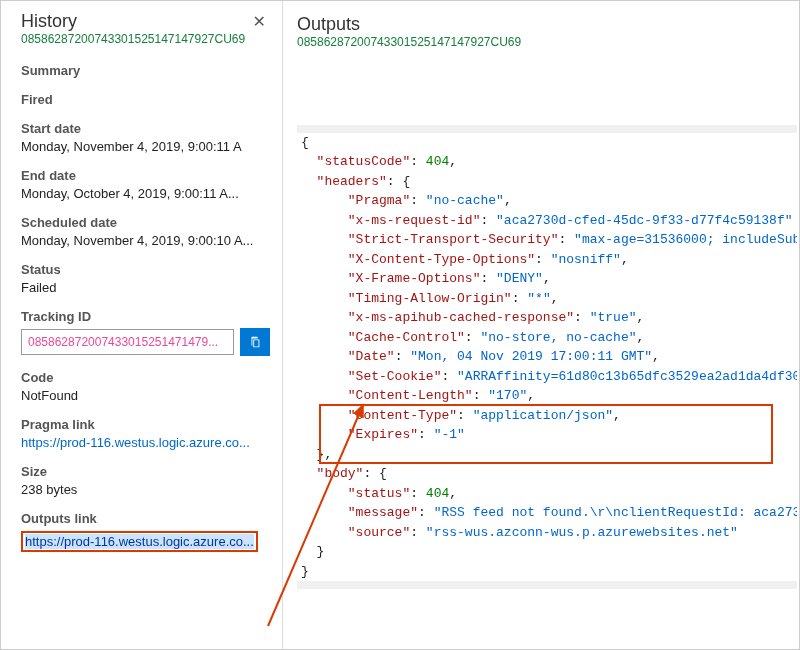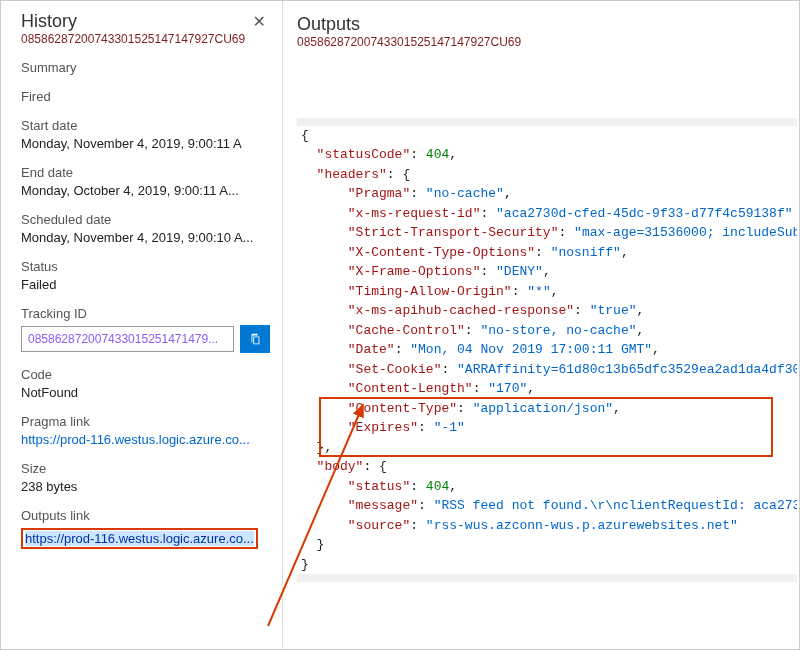--- a/index.html
+++ b/index.html
@@ -1,26 +1,26 @@
 <!DOCTYPE html>
 <html><head>
   <meta charset="utf-8">
   <style>
     * { box-sizing: border-box; margin: 0; padding: 0; }
     body { font-family: "Segoe UI", Arial, sans-serif; font-size: 13px; color: #333; background: #fff; }
     .container { display: flex; width: 800px; height: 650px; border: 1px solid #ccc; position: relative; }
     .left-panel { width: 282px; border-right: 1px solid #ddd; padding: 10px 12px 10px 20px; overflow: hidden; }
     .right-panel { flex: 1; padding: 13px 2px 10px 14px; overflow: hidden; }
     .panel-title { font-size: 18px; font-weight: 400; color: #333; margin-bottom: 0; display: flex; justify-content: space-between; align-items: center; }
-    .subtitle { font-size: 12px; color: #7f1d1d; margin-bottom: 10px; word-break: break-all; }
+    .subtitle { font-size: 12px; color: #15803d; margin-bottom: 17px; word-break: break-all; }
     .close-x { font-size: 16px; color: #555; cursor: pointer; font-weight: 300; padding: 0 4px; }
-    .section-label { font-size: 13px; color: #555; margin-top: 14px; margin-bottom: 3px; }
+    .section-label { font-size: 13px; color: #555; margin-top: 14px; margin-bottom: 3px; font-weight: bold; }
     .section-value { font-size: 13px; color: #222; }
     .tracking-row { display: flex; align-items: center; gap: 6px; margin-top: 4px; }
-    .tracking-input { flex: 1; border: 1px solid #999; padding: 5px 6px; font-size: 12px; color: #8b5cf6; background: #fff; overflow: hidden; text-overflow: ellipsis; white-space: nowrap; }
+    .tracking-input { flex: 1; border: 1px solid #999; padding: 5px 6px; font-size: 12px; color: #ec4899; background: #fff; overflow: hidden; text-overflow: ellipsis; white-space: nowrap; }
     .copy-btn { width: 30px; height: 28px; background: #0078d4; display: flex; align-items: center; justify-content: center; cursor: pointer; }
     .copy-btn svg { fill: #fff; }
     .link { color: #0066cc; font-size: 13px; overflow: hidden; text-overflow: ellipsis; white-space: nowrap; display: block; max-width: 260px; }
     .link-selected { background: #cce5ff; color: #0033aa; }
     .outputs-link-box { border: 2px solid #d83b01; padding: 1px 2px; margin-top: 2px; display: inline-block; max-width: 264px; }
     .json-viewer { font-family: "Consolas", "Courier New", monospace; font-size: 13px; line-height: 1.5; white-space: pre; margin-top: 8px; position: relative; }
     .json-scroll { overflow: hidden; border-top: 8px solid #f0f0f0; border-bottom: 8px solid #f0f0f0; padding: 0 4px; }
     .k { color: #a31515; }
     .s { color: #0066cc; }
     .n { color: #008000; }

